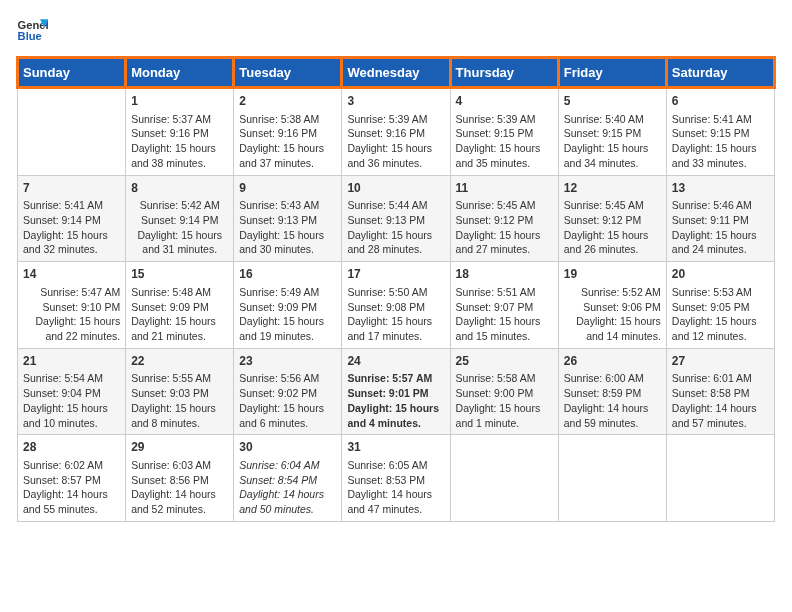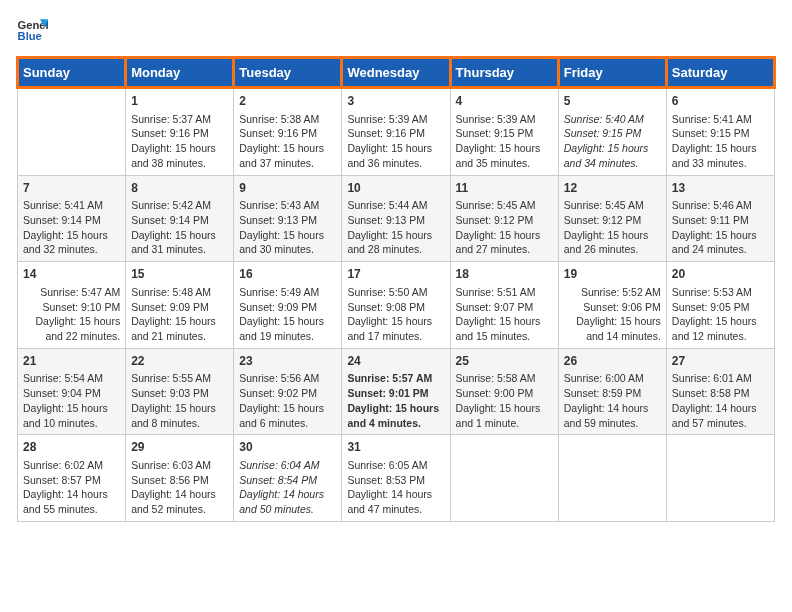--- a/index.html
+++ b/index.html
@@ -141,21 +141,21 @@
         </td>
         <td>
           <span class="day-num">4</span>
           <div class="day-info" style="white-space: pre-line;">Sunrise: 5:39 AM
 Sunset: 9:15 PM
 Daylight: 15 hours
 and 35 minutes.</div>
         </td>
         <td>
           <span class="day-num">5</span>
-          <div class="day-info" style="white-space: pre-line; font-style: italic;">Sunrise: 5:40 AM
+          <div class="day-info" style="white-space: pre-line;">Sunrise: 5:40 AM
 Sunset: 9:15 PM
 Daylight: 15 hours
 and 34 minutes.</div>
         </td>
         <td>
           <span class="day-num">6</span>
           <div class="day-info" style="white-space: pre-line;">Sunrise: 5:41 AM
 Sunset: 9:15 PM
 Daylight: 15 hours
 and 33 minutes.</div>
@@ -164,21 +164,21 @@
       <tr>
         <td>
           <span class="day-num">7</span>
           <div class="day-info" style="white-space: pre-line;">Sunrise: 5:41 AM
 Sunset: 9:14 PM
 Daylight: 15 hours
 and 32 minutes.</div>
         </td>
         <td>
           <span class="day-num">8</span>
-          <div class="day-info" style="white-space: pre-line;">Sunrise: 5:42 AM
+          <div class="day-info" style="white-space: pre-line; text-align: center;">Sunrise: 5:42 AM
 Sunset: 9:14 PM
 Daylight: 15 hours
 and 31 minutes.</div>
         </td>
         <td>
           <span class="day-num">9</span>
           <div class="day-info" style="white-space: pre-line;">Sunrise: 5:43 AM
 Sunset: 9:13 PM
 Daylight: 15 hours
 and 30 minutes.</div>

